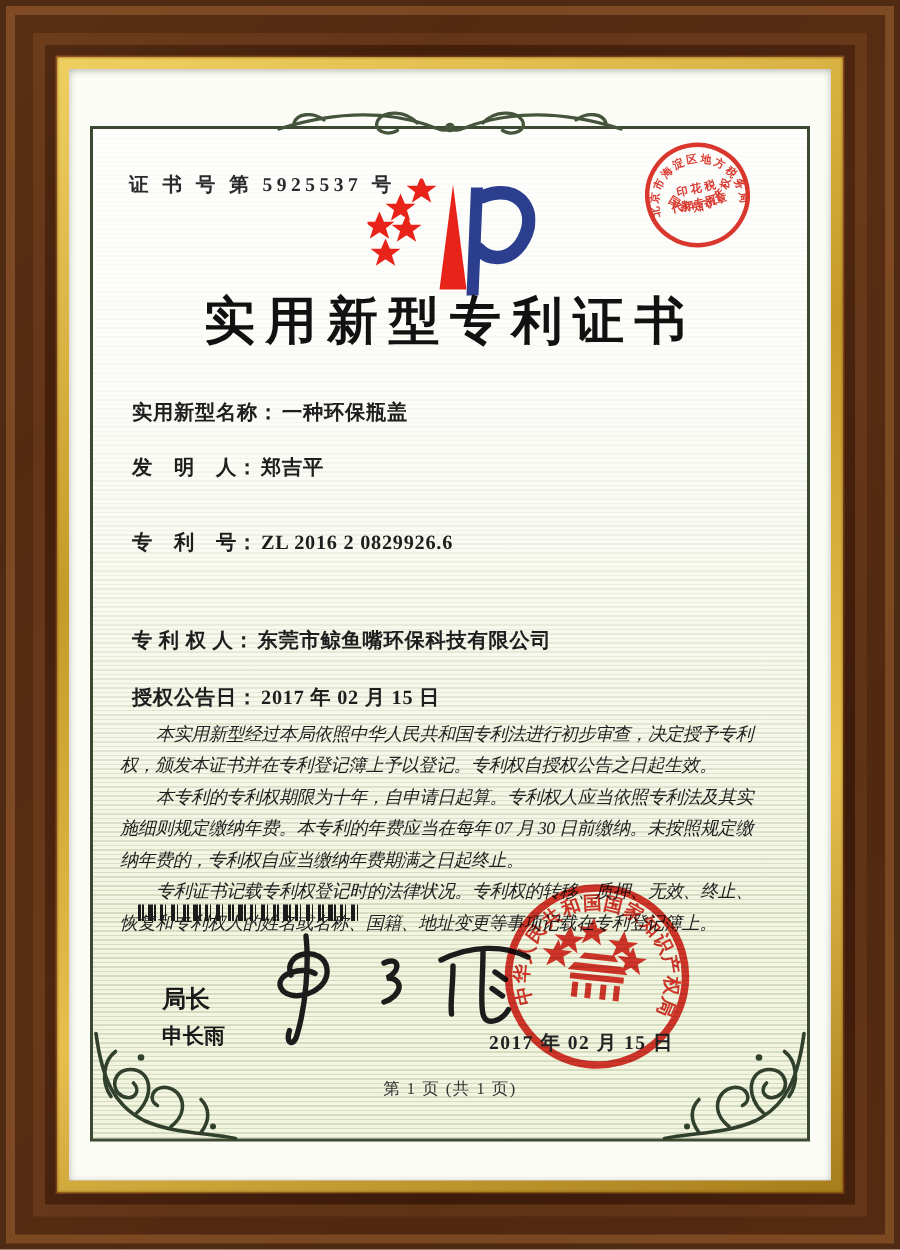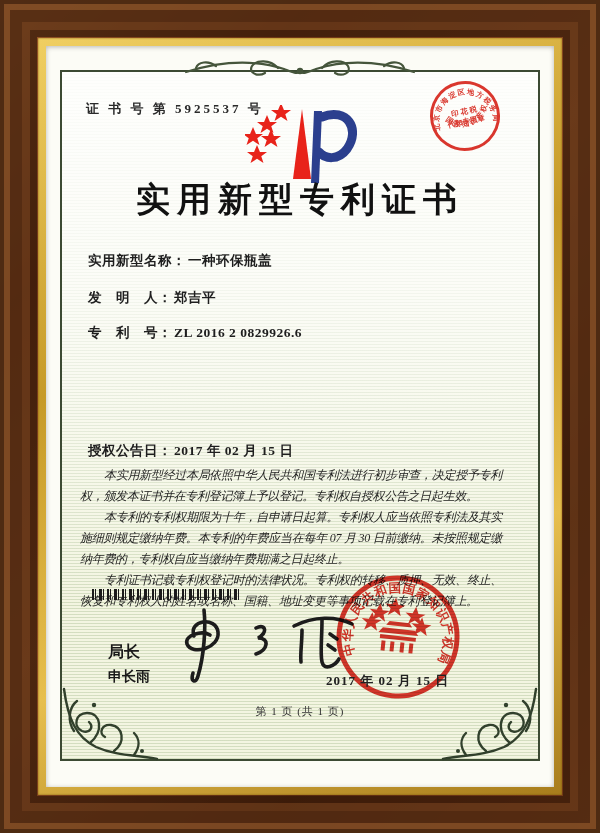--- a/index.html
+++ b/index.html
@@ -15,21 +15,21 @@
       inset 0 0 0 22px rgba(60,28,10,.40),
       inset 0 0 0 30px rgba(160,95,45,.35),
       inset 0 0 0 37px rgba(45,20,8,.65);
   }
   .gold{
     height:100%;padding:8px;
     background:linear-gradient(160deg,#f0cf62,#c69a28 38%,#e7bf4e 70%,#a87d1c);
     box-shadow:inset 0 0 2px rgba(110,75,10,.9);
   }
   .mat{
-    height:100%;background:#fcfcf6;padding:24px 14px 26px;
+    height:100%;background:#fcfcf6;padding:38px 14px 26px;
     box-shadow:inset 0 1px 5px rgba(0,0,0,.28);
   }
   .cert{
     position:relative;height:100%;border:2px solid #3c4a33;
     background-color:#f3f5e1;
     background-image:repeating-linear-gradient(0deg,
       rgba(130,160,105,.28) 0px,rgba(130,160,105,.28) 1px,
       rgba(255,255,255,0) 1px,rgba(255,255,255,0) 3px);
   }
   .cert::before{
@@ -42,21 +42,21 @@
   .flourish-bl{left:-2px;bottom:-2px;}
   .flourish-br{right:-2px;bottom:-2px;transform:scale(-1,1);}
 
   .cert-no{left:24px;top:28px;font-size:13px;font-weight:600;letter-spacing:3px;color:#2a2a2a;}
   .tax-seal{left:367px;top:8px;transform:rotate(-12deg);opacity:.92;mix-blend-mode:multiply;}
   .logo{left:183px;top:33px;}
   .title{left:0;top:105px;width:100%;text-align:center;font-size:34px;font-weight:700;
          letter-spacing:7px;color:#111;}
 
   .field{left:26px;font-size:13.5px;font-weight:600;color:#1e1e1e;letter-spacing:.5px;white-space:nowrap;}
-  .f0{top:180px;} .f1{top:217px;} .f2{top:252px;} .f3{top:292px;} .f4{top:332px;} .f5{top:370px;}
+  .f0{top:180px;} .f1{top:217px;} .f2{top:267px;} .f3{top:292px;} .f4{top:332px;} .f5{top:370px;}
   .field .val{margin-left:2px;}
 
   .paras{left:18px;top:393px;width:422px;color:#1f1f1f;}
   .paras p{margin:0;font-size:12px;line-height:21px;text-indent:2em;
            font-style:italic;letter-spacing:-.3px;text-align:justify;}
 
   .barcode{left:30px;top:517px;width:150px;height:11px;
     background-image:repeating-linear-gradient(90deg,
       #1b1b1b 0px,#1b1b1b 2px,transparent 2px,transparent 3px,
       #1b1b1b 3px,#1b1b1b 4px,transparent 4px,transparent 7px,
@@ -157,20 +157,23 @@
         <div class="title">实用新型专利证书</div>
 
         <div class="field f1">
           <span>发　明　人：</span><span class="val">郑吉平</span>
         </div>
         <div class="field f0">
           <span>实用新型名称：</span><span class="val">一种环保瓶盖</span>
         </div>
         <div class="field f2">
           <span>专　利　号：</span><span class="val">ZL 2016 2 0829926.6</span>
+        </div>
+        <div class="field f4">
+          <span>专 利 权 人：</span><span class="val">东莞市鲸鱼嘴环保科技有限公司</span>
         </div>
         <div class="field f5">
           <span>授权公告日：</span><span class="val">2017 年 02 月 15 日</span>
         </div>
 
         <div class="paras">
           <p>本实用新型经过本局依照中华人民共和国专利法进行初步审查，决定授予专利权，颁发本证书并在专利登记簿上予以登记。专利权自授权公告之日起生效。</p>
           <p>本专利的专利权期限为十年，自申请日起算。专利权人应当依照专利法及其实施细则规定缴纳年费。本专利的年费应当在每年 07 月 30 日前缴纳。未按照规定缴纳年费的，专利权自应当缴纳年费期满之日起终止。</p>
           <p>专利证书记载专利权登记时的法律状况。专利权的转移、质押、无效、终止、恢复和专利权人的姓名或名称、国籍、地址变更等事项记载在专利登记簿上。</p>
         </div>

